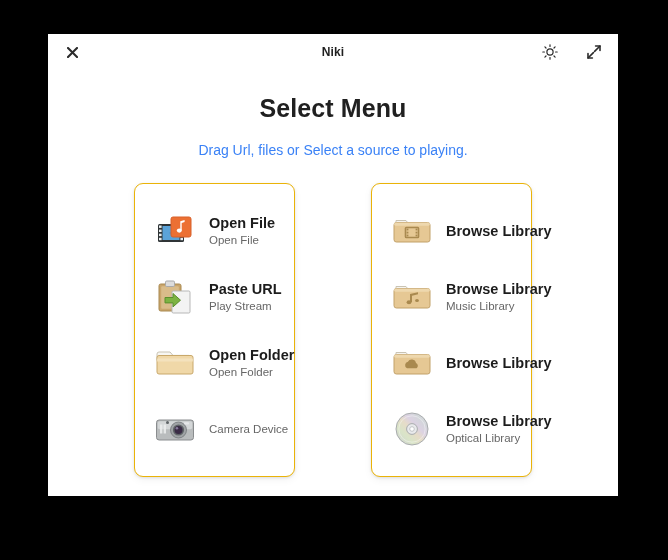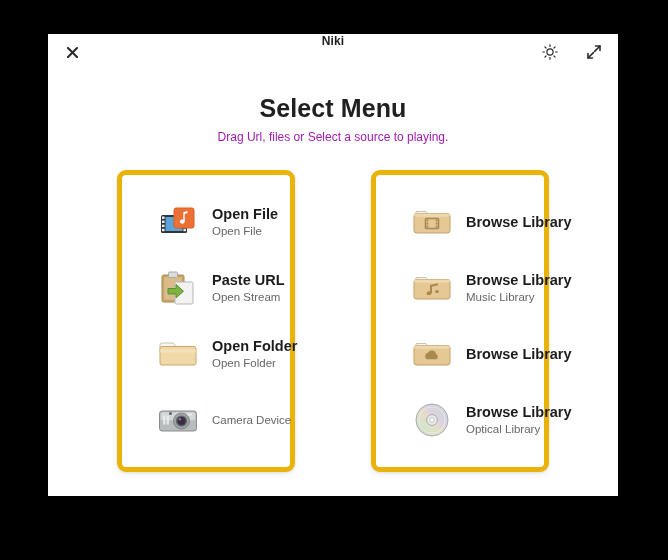--- a/index.html
+++ b/index.html
@@ -21,20 +21,21 @@
     background: #ffffff;
     overflow: hidden;
   }
 
   
   .titlebar {
     position: relative;
     height: 36px;
     background: #ffffff;
     display: flex;
+    align-items: center;
     padding: 0 14px;
     box-sizing: border-box;
   }
   .titlebar-title {
     position: absolute;
     left: 0;
     right: 0;
     text-align: center;
     font-size: 12px;
     font-weight: bold;
@@ -73,40 +74,40 @@
     text-align: center;
     font-size: 25px;
     font-weight: 700;
     color: #202020;
     margin: 0;
     line-height: 32px;
     letter-spacing: 0.1px;
   }
   .page-subtitle {
     text-align: center;
-    font-size: 12px;
-    color: #a21caf;
-    margin: 4px 0 0 0;
+    font-size: 14px;
+    color: #3b82f6;
+    margin: 17px 0 0 0;
     line-height: 18px;
   }
 
   .cards {
     display: flex;
     justify-content: center;
     gap: 76px;
     margin-top: 24px;
   }
 
   .card {
-    width: 178px;
+    width: 161px;
     background: #ffffff;
-    border: 5px solid #eab308;
+    border: 1px solid #eab308;
     border-radius: 9px;
     box-shadow: 0 1px 3px rgba(0,0,0,0.10), 0 3px 8px rgba(0,0,0,0.05);
-    padding: 14px 0 14px 16px;
+    padding: 14px 0 14px 0;
     box-sizing: border-box;
   }
 
   .menu-row {
     display: flex;
     align-items: center;
     height: 66px;
     padding-left: 18px;
     box-sizing: border-box;
     cursor: pointer;
@@ -237,21 +238,21 @@
 
               <rect x="10.5" y="4" width="9" height="5.5" rx="1.2" fill="#dcdcdc" stroke="#a9a9a9" stroke-width="1"></rect>
 
               <rect x="17" y="14" width="18" height="22" rx="1.2" fill="#f3f3f3" stroke="#b7b7b7" stroke-width="1"></rect>
 
               <path d="M10 20.5 L18 20.5 L18 16.5 L25.5 23.2 L18 29.9 L18 25.9 L10 25.9 Z" fill="#7cb342" stroke="#5b8f2d" stroke-width="1" stroke-linejoin="round"></path>
             </svg>
           </div>
           <div class="row-text">
             <span class="row-title">Paste URL</span>
-            <span class="row-sub">Open Stream</span>
+            <span class="row-sub">Play Stream</span>
           </div>
         </div>
 
         <div class="menu-row">
           <div class="icon-box">
             <svg width="42" height="40" viewBox="0 0 42 40">
               <path d="M3 11 a2 2 0 0 1 2-2 h11 l3 3.4 h16 a2 2 0 0 1 2 2 v3 H3 Z" fill="#f7f6f2" stroke="#c9c3b3" stroke-width="1"></path>
               <path d="M3 14.5 a2 2 0 0 1 2-2 h32 a2 2 0 0 1 2 2 v14.5 a2 2 0 0 1 -2 2 h-32 a2 2 0 0 1 -2 -2 Z" fill="#f0d8a8" stroke="#c9a86a" stroke-width="1"></path>
               <path d="M3 15.5 h36 v3 h-36 Z" fill="#f6e6c4" opacity="0.75"></path>
             </svg>

